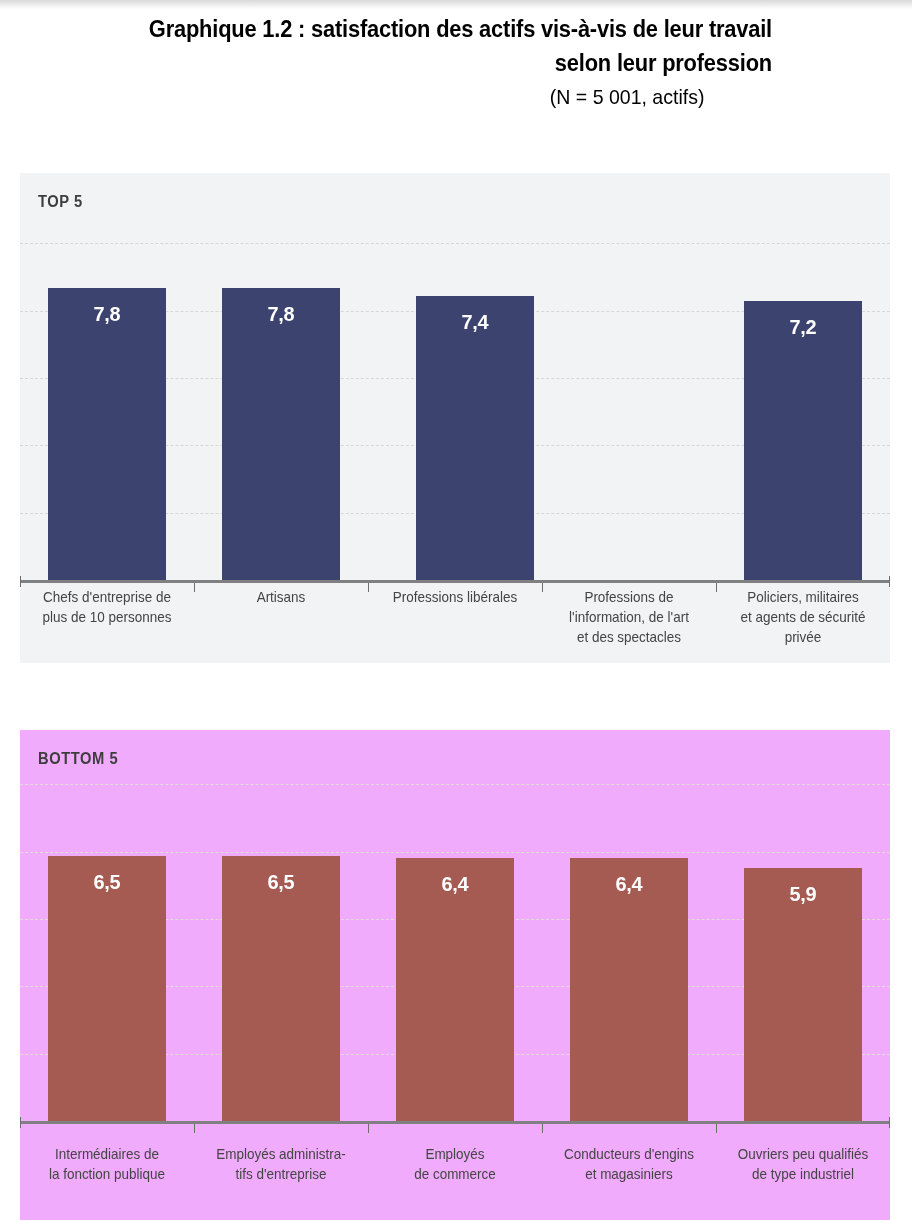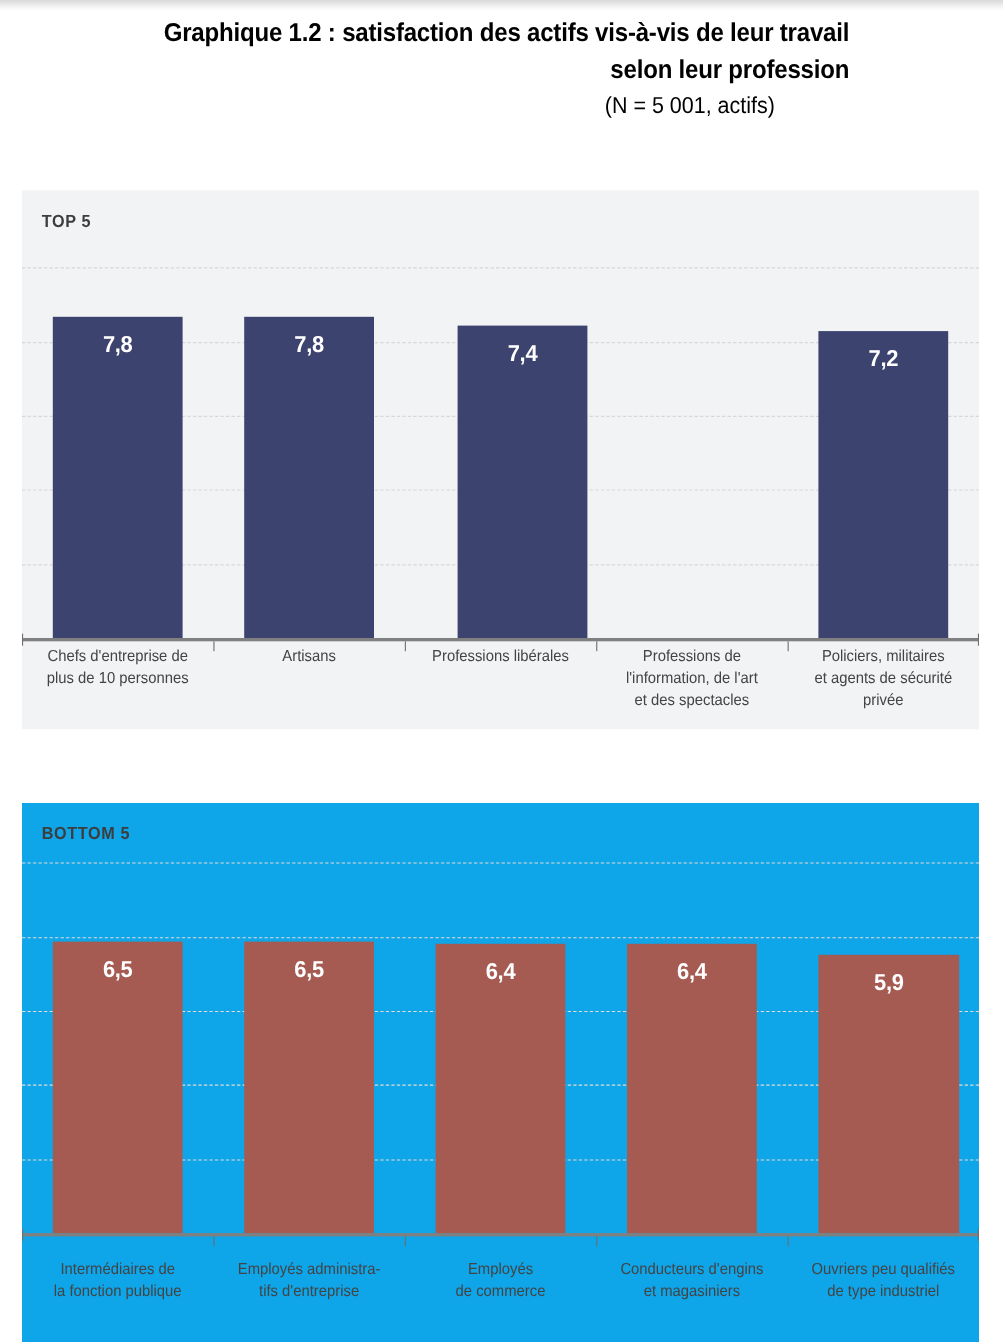--- a/index.html
+++ b/index.html
@@ -61,21 +61,21 @@
     box-sizing: border-box;
   }
   .panel-top {
     top: 173px;
     height: 490px;
     background: #f2f3f5;
   }
   .panel-bottom {
     top: 730px;
     height: 490px;
-    background: #0ea5e9;
+    background: #f0abfc;
   }
 
   .panel-label {
     position: absolute;
     left: 18px;
     top: 20px;
     font-size: 16px;
     font-weight: bold;
     color: #3d3d3d;
     letter-spacing: 0.6px;
@@ -242,21 +242,21 @@
         </div>
         <div class="bar bar-bot-c" style="left: 202px; width: 118px; height: 265.149px;">
           <div class="bar-value">6,5</div>
         </div>
         <div class="bar bar-bot-c" style="left: 376px; width: 118px; height: 263.108px;">
           <div class="bar-value">6,4</div>
         </div>
         <div class="bar bar-bot-c" style="left: 550px; width: 118px; height: 263.108px;">
           <div class="bar-value">6,4</div>
         </div>
-        <div class="bar bar-bot-c" style="left: 724px; width: 128px; height: 252.902px;">
+        <div class="bar bar-bot-c" style="left: 724px; width: 118px; height: 252.902px;">
           <div class="bar-value">5,9</div>
         </div>
       </div>
     <div class="axis-line" style="top:347px"></div>
     <div class="ticks">
         <div class="tick" style="left: 174px; top: 350px;"></div>
         <div class="tick" style="left: 348px; top: 350px;"></div>
         <div class="tick" style="left: 522px; top: 350px;"></div>
         <div class="tick" style="left: 696px; top: 350px;"></div>
         <div class="tick" style="left: 0px; top: 343px; height: 11px;"></div>

